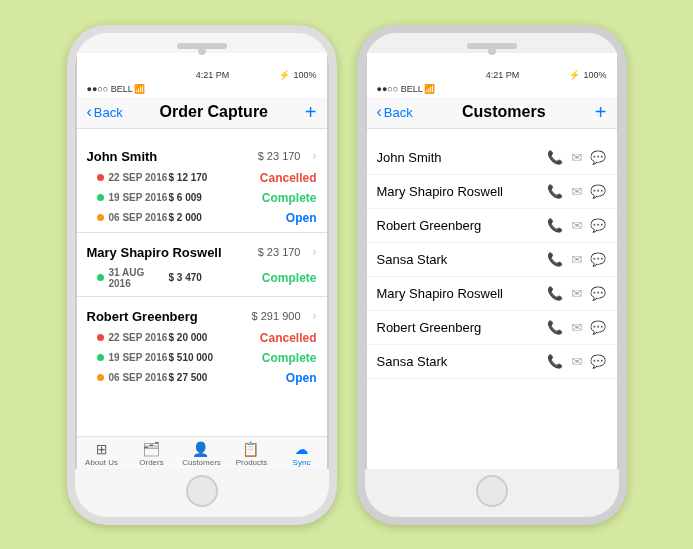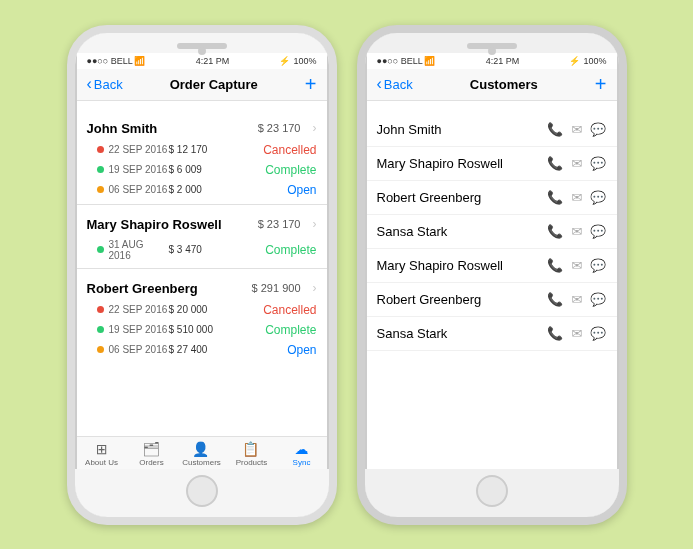--- a/index.html
+++ b/index.html
@@ -65,21 +65,21 @@
     .status-bar {
       display: flex;
       justify-content: space-between;
       align-items: center;
       padding: 3px 10px;
       font-size: 9px;
       color: #333;
       background: #fff;
       flex-shrink: 0;
     }
-    .status-left { display: flex; gap: 2px; align-items: center; }
+    .status-left { display: flex; gap: 2px; align-items: center; margin-top: 28px; }
     .status-right { display: flex; gap: 3px; align-items: center; }
     .nav-bar {
       display: flex;
       align-items: center;
       justify-content: space-between;
       padding: 4px 10px;
       border-bottom: 1px solid #e0e0e0;
       background: #f8f8f8;
       flex-shrink: 0;
     }
@@ -89,21 +89,21 @@
       color: #007aff;
       font-size: 13px;
       cursor: pointer;
     }
     .nav-back-icon {
       font-size: 16px;
       margin-right: 2px;
       color: #007aff;
     }
     .nav-title {
-      font-size: 13px;
+      font-size: 16px;
       font-weight: 600;
       color: #000;
     }
     .nav-plus {
       color: #007aff;
       font-size: 20px;
       cursor: pointer;
       font-weight: 300;
     }
     .content {
@@ -138,20 +138,21 @@
     }
     .chevron-right {
       color: #ccc;
       font-size: 12px;
     }
     .order-row {
       display: flex;
       align-items: center;
       padding: 3px 10px 3px 20px;
       font-size: 10px;
+      font-weight: bold;
     }
     .order-dot {
       width: 7px;
       height: 7px;
       border-radius: 50%;
       margin-right: 5px;
       flex-shrink: 0;
     }
     .dot-red { background: #e74c3c; }
     .dot-green { background: #2ecc71; }
@@ -336,21 +337,21 @@
           </div>
           <div class="order-row">
             <div class="order-dot dot-green"></div>
             <span class="order-date">19 SEP 2016</span>
             <span class="order-amount">$ 510 000</span>
             <span class="order-status-label status-complete">Complete</span>
           </div>
           <div class="order-row">
             <div class="order-dot dot-orange"></div>
             <span class="order-date">06 SEP 2016</span>
-            <span class="order-amount">$ 27 400</span>
+            <span class="order-amount">$ 27 500</span>
             <span class="order-status-label status-open">Open</span>
           </div>
         </div>
       </div>
 
       <div class="tab-bar">
         <div class="tab-item">
           <span class="tab-icon">⊞</span>
           <span>About Us</span>
         </div>

